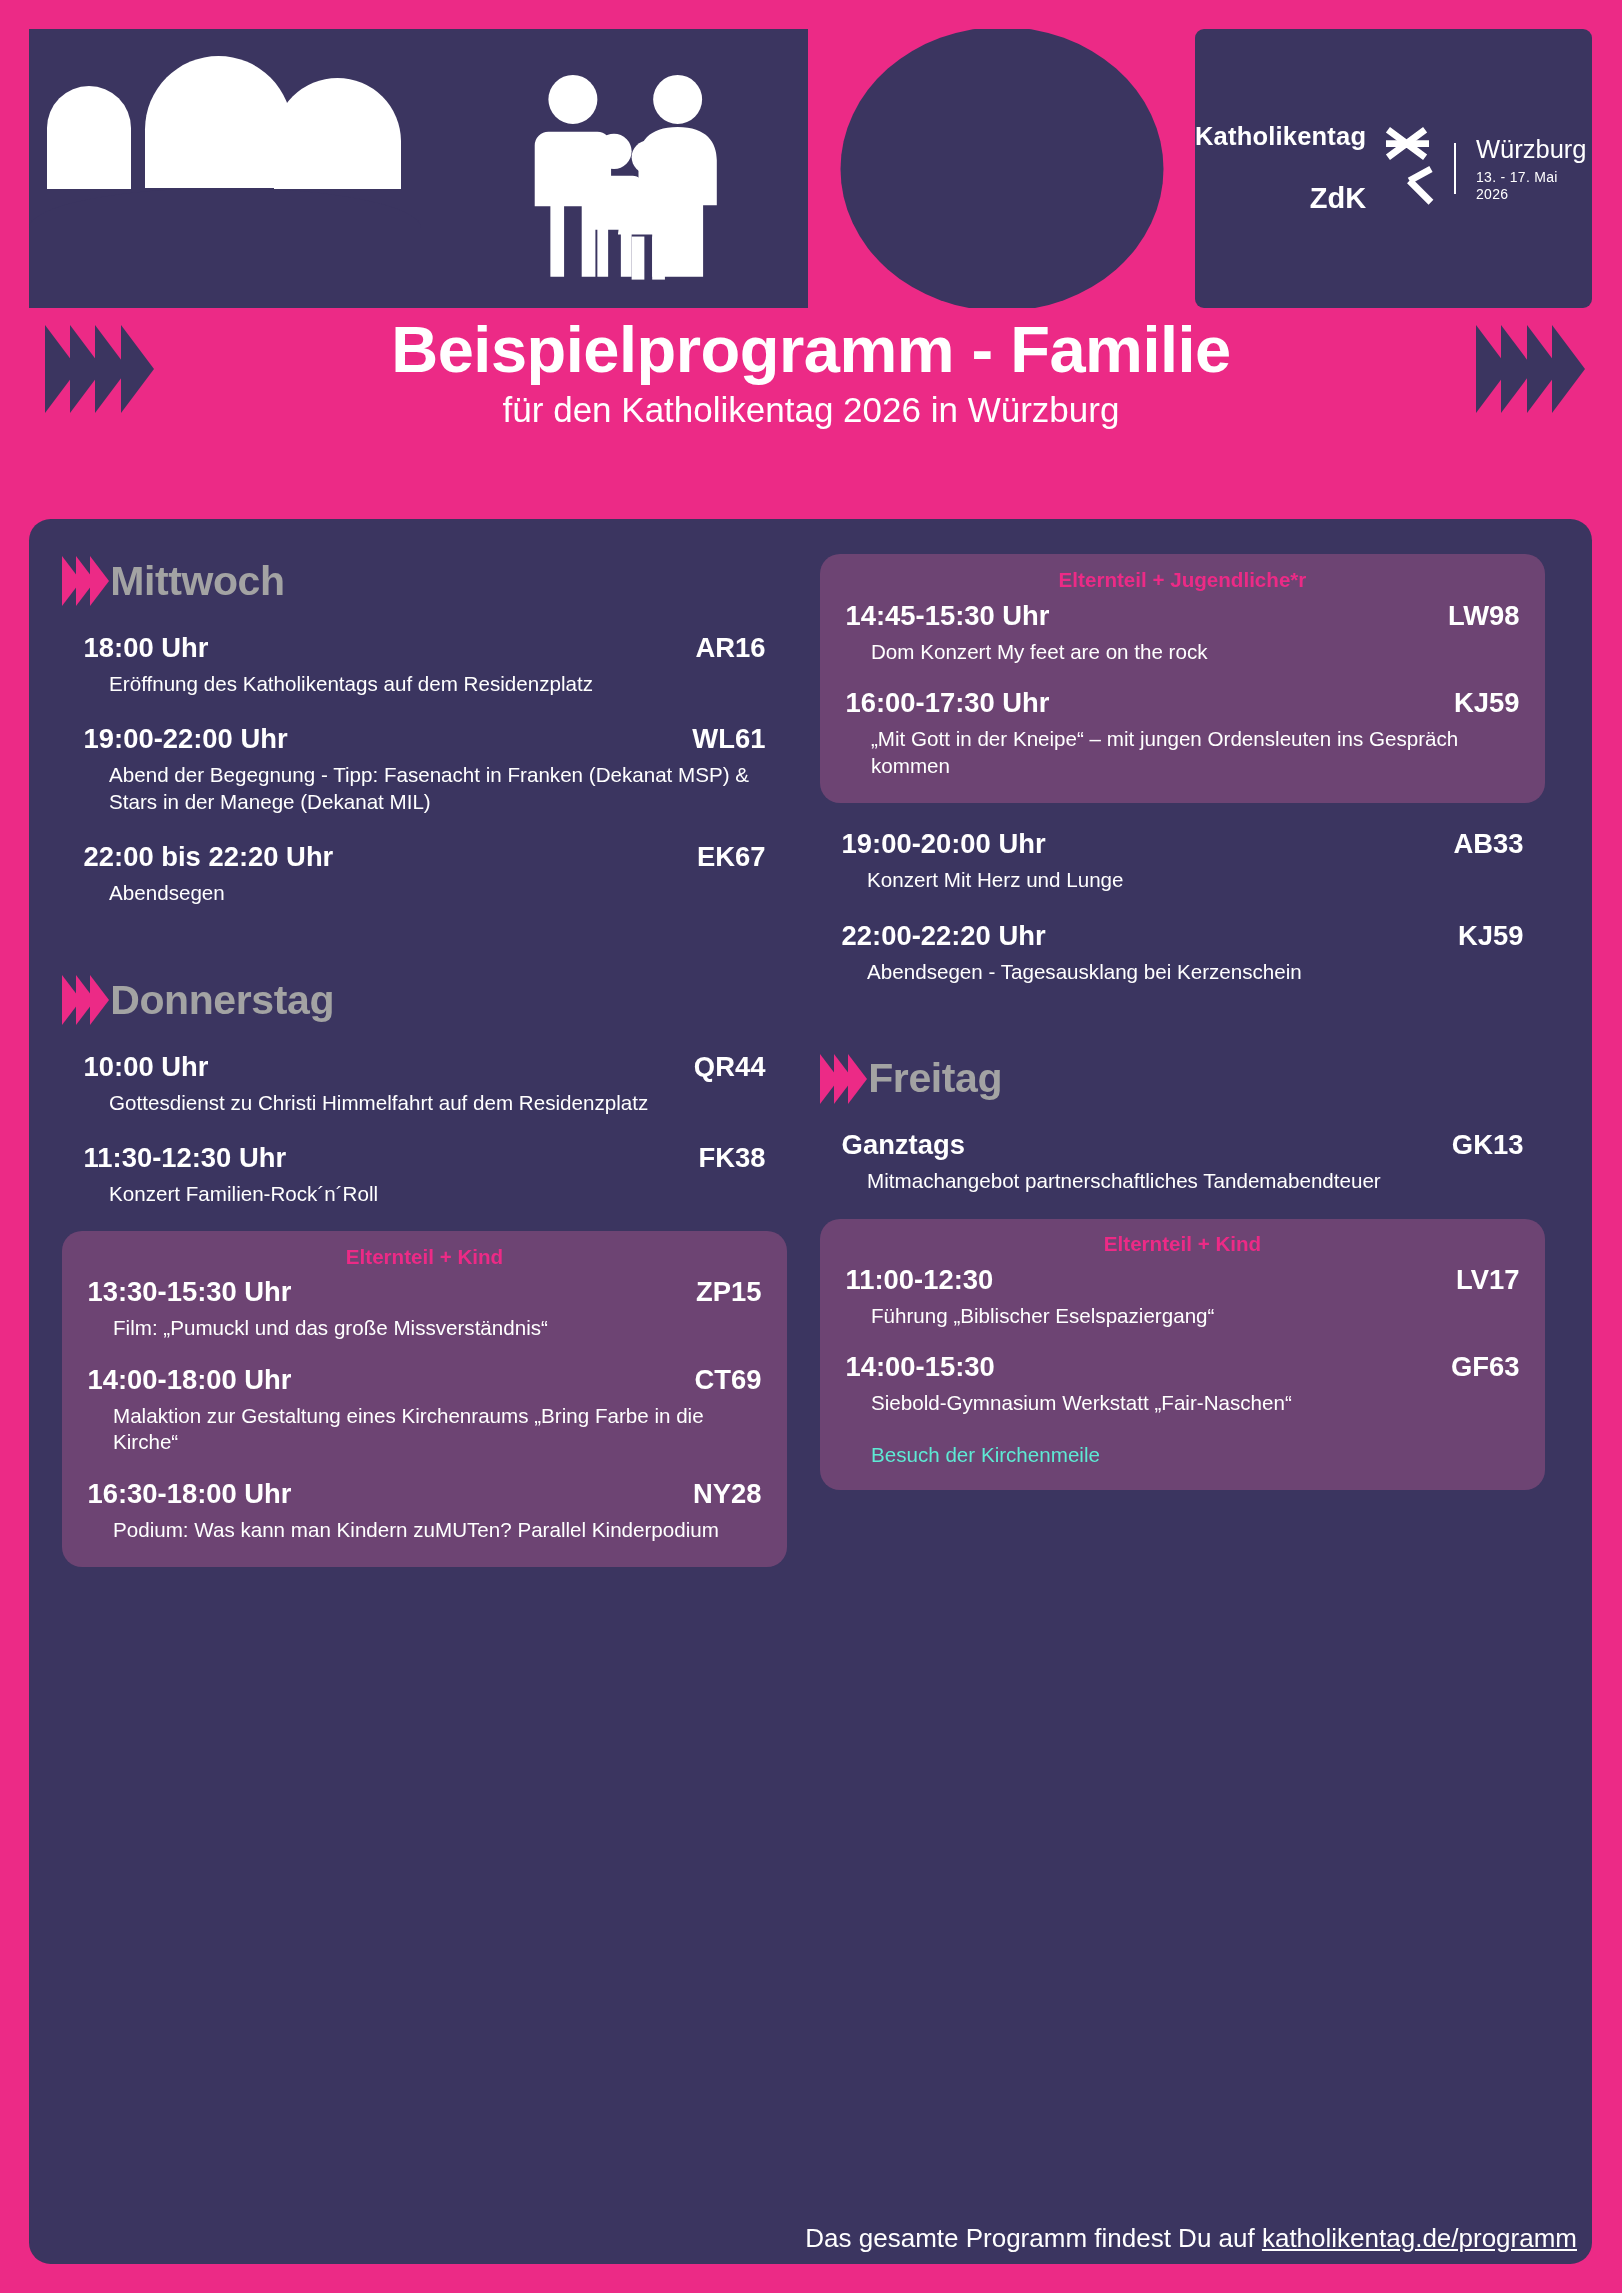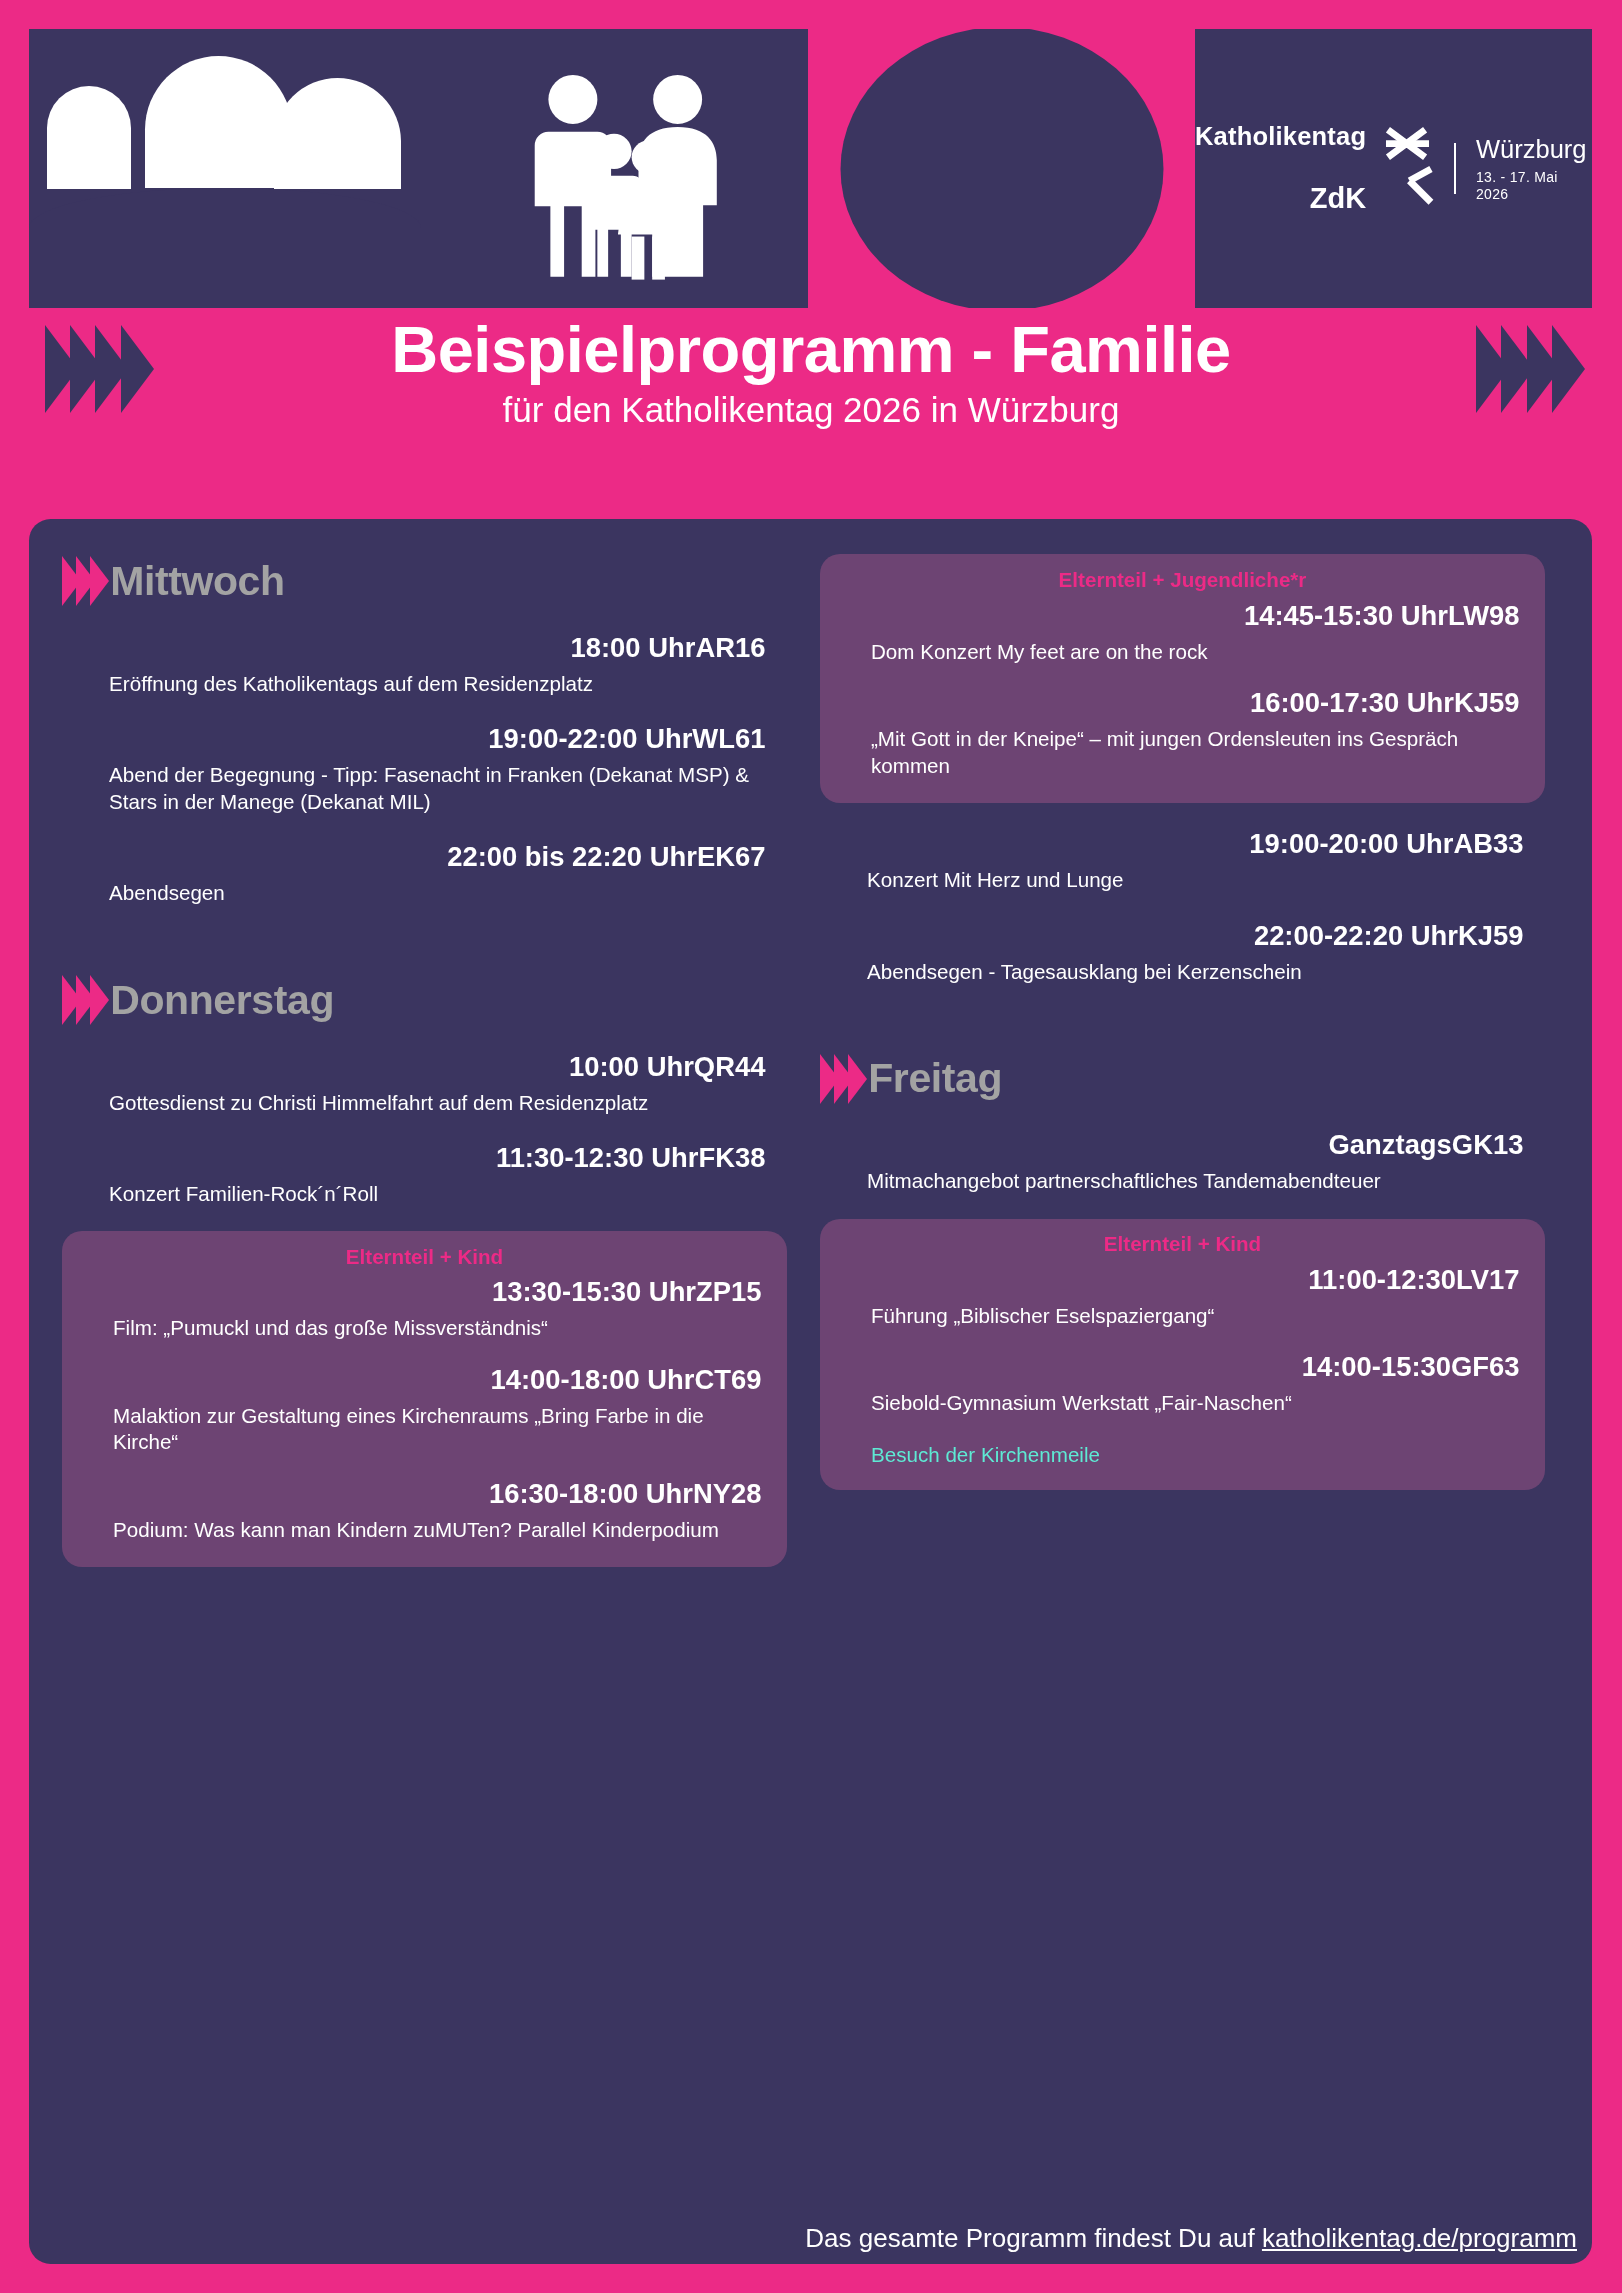--- a/index.html
+++ b/index.html
@@ -67,20 +67,21 @@
     height: 284px;
     background: #3b3560;
     border-radius: 50% / 50%;
   }
   .cell-logo {
     flex: 1;
     background: #3b3560;
     display: flex;
     align-items: center;
     justify-content: center;
+    border-radius: 9px;
   }
   .logo-wrap {
     display: flex;
     align-items: center;
     color: #ffffff;
     gap: 13.7px;
   }
   .logo-left {
     text-align: right;
     line-height: 1.25;
@@ -201,21 +202,21 @@
     color: #a3a3a3;
     letter-spacing: -0.4px;
   }
 
   
   .events { padding: 0 21.6px; }
   .event { margin-bottom: 25.5px; }
   .event:last-child { margin-bottom: 0; }
   .event-row {
     display: flex;
-    justify-content: flex-end;
+    justify-content: space-between;
     align-items: baseline;
   }
   .event-time {
     font-size: 27.4px;
     font-weight: bold;
     color: #ffffff;
   }
   .event-code {
     font-size: 27.4px;
     font-weight: bold;

